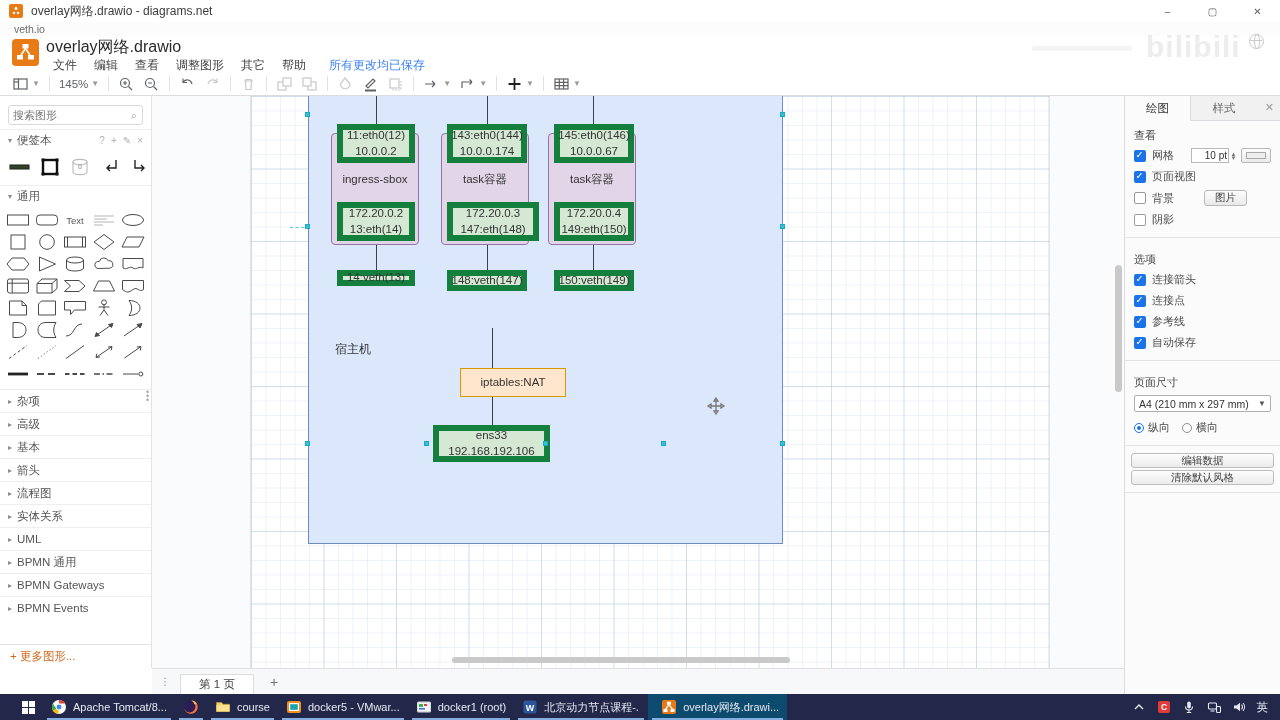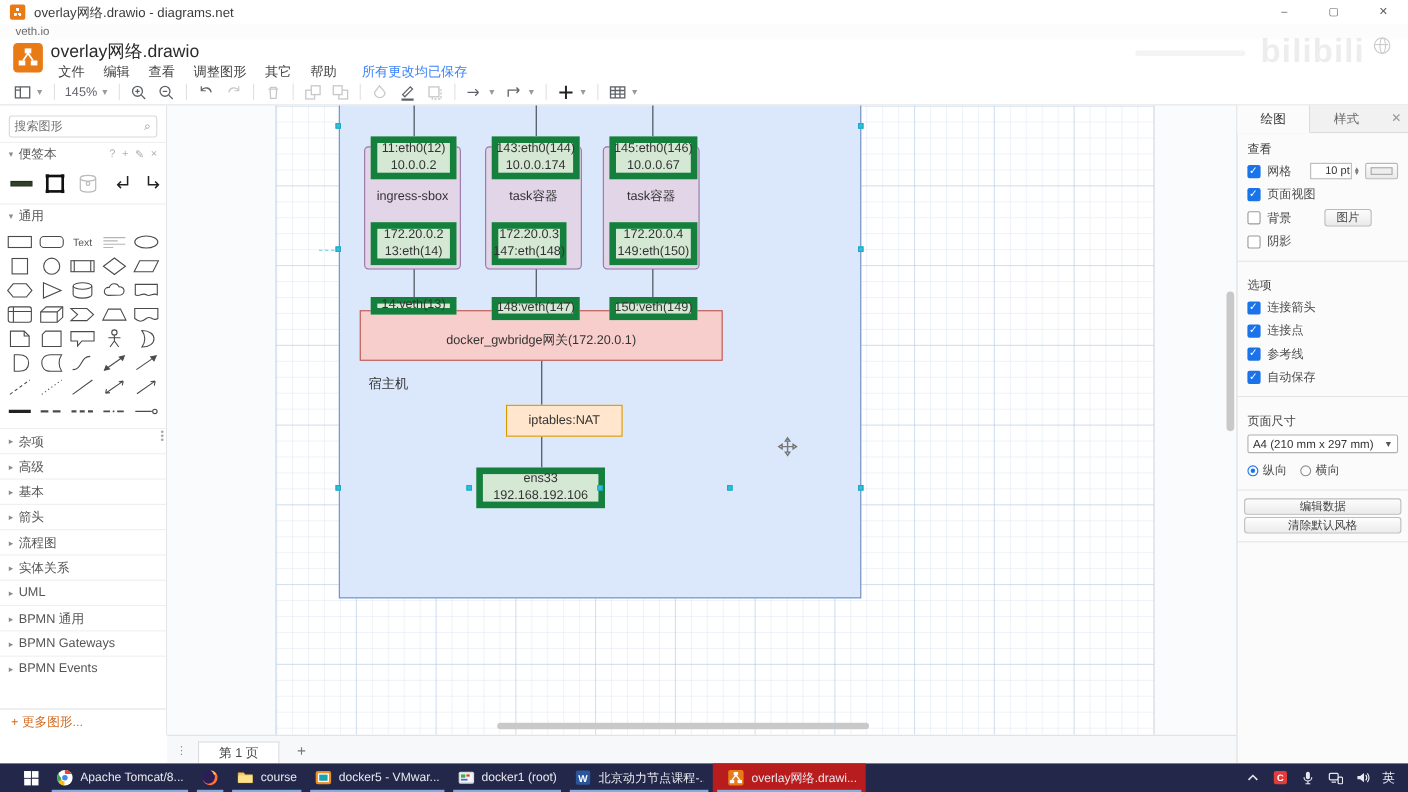--- a/index.html
+++ b/index.html
@@ -117,21 +117,21 @@
   .radio.on{border-color:#1a73e8;}
   .radio.on::after{content:"";position:absolute;left:2px;top:2px;width:4px;height:4px;border-radius:50%;background:#1a73e8;}
   .wideBtn{margin:2px 6px;height:15px;border:1px solid #bdbdbd;border-radius:3px;
     background:linear-gradient(#fdfdfd,#ebebeb);display:flex;align-items:center;justify-content:center;
     font-size:10.5px;color:#444;}
   
   .taskbar{position:absolute;left:0;top:694px;width:1280px;height:26px;background:#23284a;
     display:flex;align-items:center;color:#e8e8ef;font-size:11px;}
   .tbitem{height:26px;display:flex;align-items:center;gap:6px;padding:0 8px;position:relative;flex:none;}
   .tbitem.running::after{content:"";position:absolute;left:4px;right:4px;bottom:0;height:2px;background:#85aee0;}
-  .tbitem.active{background:#b91c1c;padding-left:13px;}
+  .tbitem.active{background:#0c4a6e;padding-left:13px;}
   .tbitem .lbl{white-space:nowrap;overflow:hidden;max-width:96px;}
   .tray{margin-left:auto;display:flex;align-items:center;gap:11px;padding-right:12px;}
   .tray .titem{display:flex;align-items:center;justify-content:center;color:#e8e8ef;}
   .winstart{width:13px;height:13px;position:relative;}
   .winstart::before,.winstart::after{content:"";position:absolute;background:#fff;width:6px;height:6px;}
   .winstart::before{left:0;top:0;box-shadow:7px 0 #fff,0 7px #fff,7px 7px #fff;}
 </style>
 </head>
 <body>
 
@@ -606,36 +606,33 @@
     </div>
   <div class="shape greenbox" style="left:185px;top:106px;width:78px;height:39px">
     <span><span>172.20.0.2</span><br><span>13:eth(14)</span></span>
     </div>
 
   <div class="shape pinkbox" style="left:289px;top:37px;width:88px;height:112px"></div>
   <div class="shape" style="left:289px;top:74px;width:88px;height:20px">task容器</div>
   <div class="shape greenbox" style="left:295px;top:28px;width:80px;height:39px">
     <span><span>143:eth0(144)</span><br><span>10.0.0.174</span></span>
     </div>
-  <div class="shape greenbox" style="left:295px;top:106px;width:68px;height:39px">
+  <div class="shape greenbox" style="left:295px;top:106px;width:92px;height:39px">
     <span><span>172.20.0.3</span><br><span>147:eth(148)</span></span>
     </div>
 
   <div class="shape pinkbox" style="left:396px;top:37px;width:88px;height:112px"></div>
   <div class="shape" style="left:396px;top:74px;width:88px;height:20px">task容器</div>
   <div class="shape greenbox" style="left:402px;top:28px;width:80px;height:39px">
     <span><span>145:eth0(146)</span><br><span>10.0.0.67</span></span>
     </div>
   <div class="shape greenbox" style="left:402px;top:106px;width:80px;height:39px">
     <span><span>172.20.0.4</span><br><span>149:eth(150)</span></span>
     </div>
 
-  <div class="shape redbox" style="left:175px;top:186px;width:330px;height:46px;align-items:flex-end;padding-bottom:8px">
-    <span>docker_gwbridge网关(172.20.0.1)</span>
-    </div>
   <div class="shape greenbox" style="left:185px;top:174px;width:78px;height:16px">14:veth(13)</div>
   <div class="shape greenbox" style="left:295px;top:174px;width:80px;height:21px">148:veth(147)</div>
   <div class="shape greenbox" style="left:402px;top:174px;width:80px;height:21px">150:veth(149)</div>
 
   <div class="hostlabel" style="left:183px;top:245px">宿主机</div>
 
   <div class="shape orangebox" style="left:288px;top:272px;width:106px;height:29px">iptables:NAT</div>
 
   <div class="shape greenbox" style="left:281px;top:329px;width:117px;height:37px">
     <span><span>ens33</span><br><span>192.168.192.106</span></span>

